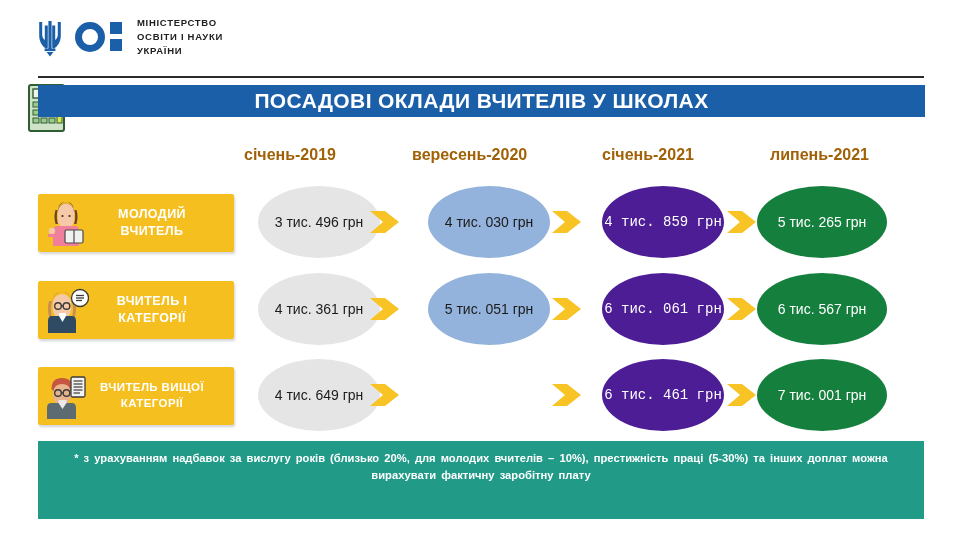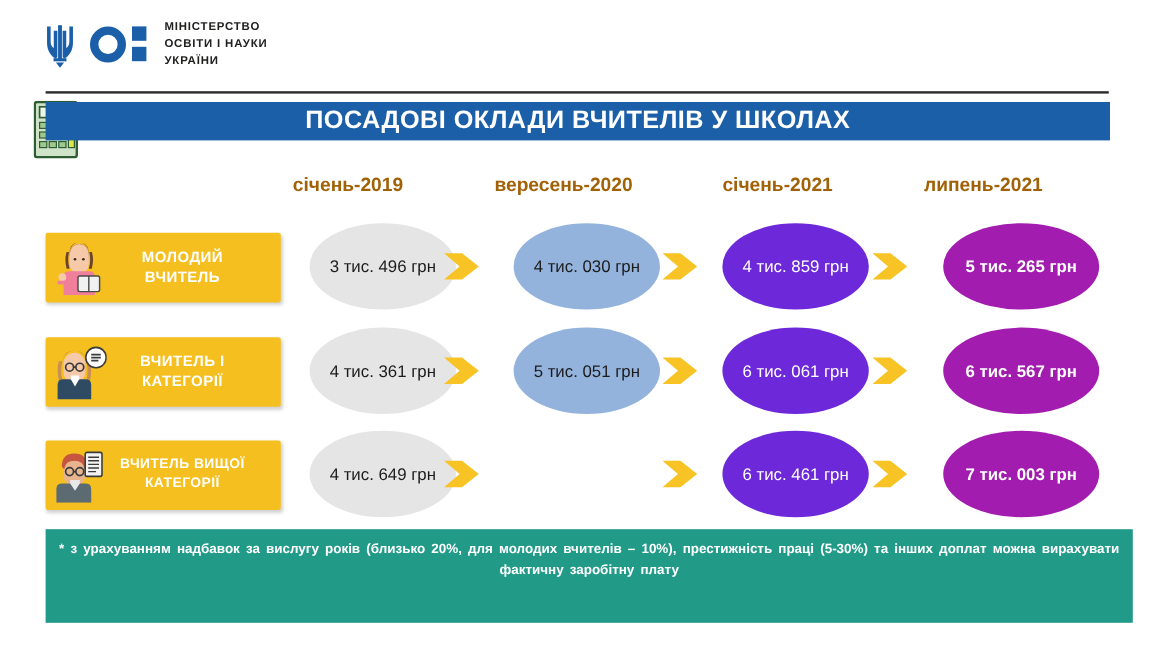--- a/index.html
+++ b/index.html
@@ -160,42 +160,41 @@
     border-radius: 50%;
     display: flex;
     align-items: center;
     justify-content: center;
     font-size: 14px;
     white-space: nowrap;
     font-family: "Liberation Sans", sans-serif;
   }
   .ellipse.e0 { left: 258px; width: 122px; background: #e5e5e5; color: #1b1b1b; }
   .ellipse.e1 { left: 428px; width: 122px; background: #93b3dd; color: #1b1b1b; }
-  .ellipse.e2 { left: 602px; width: 122px; background: #6d28d9; color: #ffffff; }
-  .ellipse.e3 { left: 786px; width: 130px; background: #a21caf; color: #ffffff; font-weight: bold; }
+  .ellipse.e2 { left: 602px; width: 122px; background: #4c1d95; color: #ffffff; font-family: Liberation Mono, monospace; }
+  .ellipse.e3 { left: 757px; width: 130px; background: #15803d; color: #ffffff; }
 
   .arrow {
     position: absolute;
     top: 22px;
     width: 32px;
     height: 28px;
   }
   .arrow.a0 { left: 370px; }
   .arrow.a1 { left: 552px; }
   .arrow.a2 { left: 727px; }
 
   
   .note-box {
     position: absolute;
     left: 38px;
     top: 441px;
     width: 886px;
     height: 78px;
     background: #229a88;
-    padding-left: 20px;
   }
   .note-line {
     color: #ffffff;
     font-weight: bold;
     text-align: center;
     font-family: "Liberation Sans", sans-serif;
   }
   .note-line.l1 {
     position: absolute;
     left: 10px; right: 10px;
@@ -405,18 +404,18 @@
     <svg viewBox="0 0 32 28" width="32" height="28" aria-hidden="true">
       <path d="M0 3 h15 l14 11 l-14 11 h-15 l13 -11 Z" fill="#f7c325"></path>
     </svg>
   </span>
   <div class="ellipse e2">6 тис. 461 грн</div>
   <span class="arrow a2">
     <svg viewBox="0 0 32 28" width="32" height="28" aria-hidden="true">
       <path d="M0 3 h15 l14 11 l-14 11 h-15 l13 -11 Z" fill="#f7c325"></path>
     </svg>
   </span>
-  <div class="ellipse e3">7 тис. 003 грн</div>
+  <div class="ellipse e3">7 тис. 001 грн</div>
 </div>
 
 <div class="note-box">
   <div class="note-line l1">* з урахуванням надбавок за вислугу років (близько 20%, для молодих вчителів – 10%), престижність праці (5-30%) та інших доплат можна вирахувати фактичну заробітну плату</div>
 </div>
 
 </body></html>

